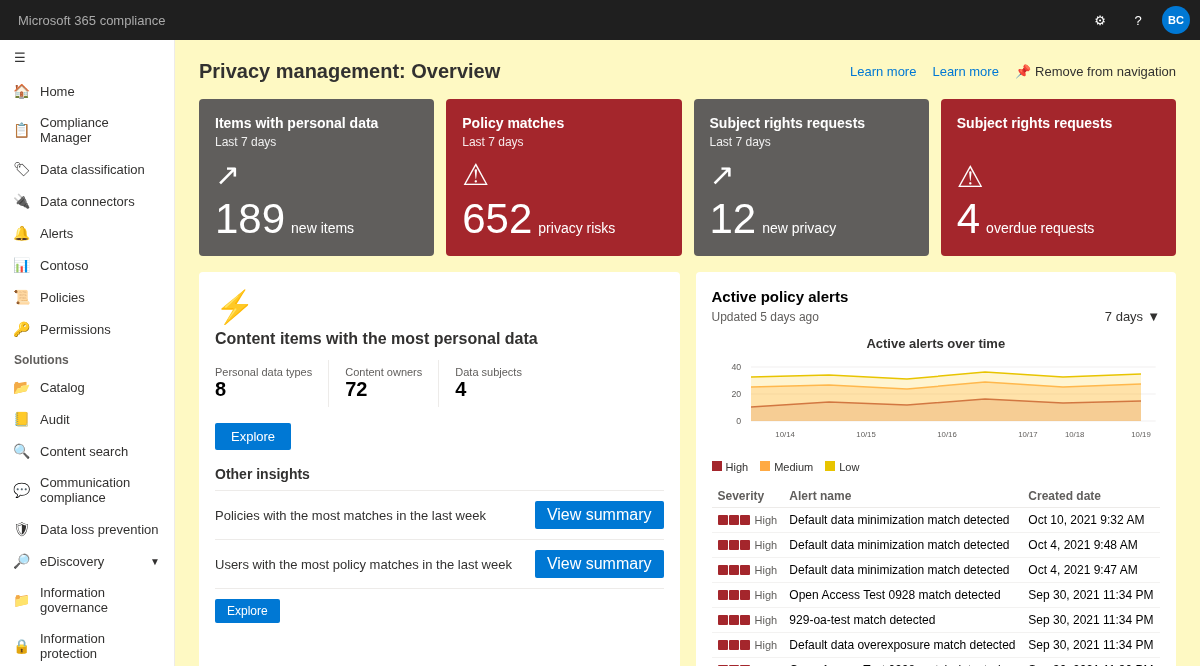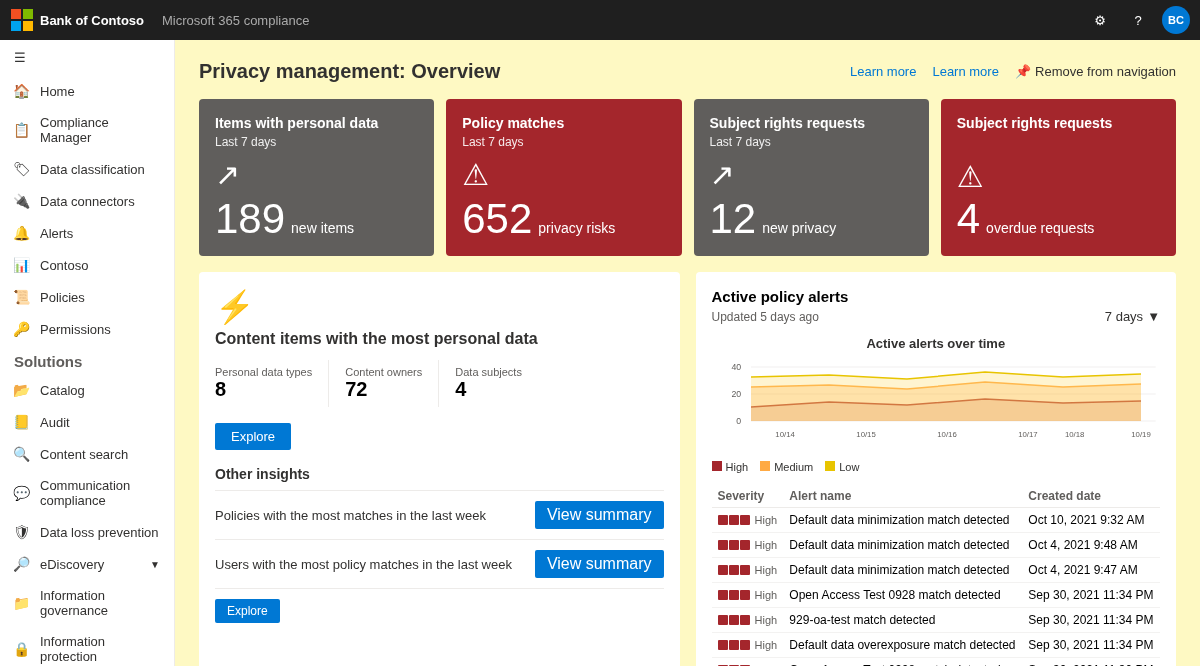--- a/index.html
+++ b/index.html
@@ -13,21 +13,21 @@
     .topbar-icon { width: 28px; height: 28px; display: flex; align-items: center; justify-content: center; color: white; cursor: pointer; }
 
     
     .main-layout { display: flex; flex: 1; overflow: hidden; }
 
     
     .sidebar { width: 175px; background: white; border-right: 1px solid #edebe9; display: flex; flex-direction: column; overflow-y: auto; flex-shrink: 0; }
     .sidebar-hamburger { padding: 10px 14px; cursor: pointer; color: #333; }
     .sidebar-item { display: flex; align-items: center; gap: 10px; padding: 8px 14px; cursor: pointer; color: #323130; font-size: 13px; }
     .sidebar-item .icon { width: 16px; height: 16px; display: flex; align-items: center; justify-content: center; font-size: 14px; flex-shrink: 0; }
-    .sidebar-section { padding: 8px 14px 4px; font-size: 15px; font-weight: 600; color: #605e5c; text-transform: none; }
+    .sidebar-section { padding: 8px 14px 4px; font-size: 12px; font-weight: 600; color: #605e5c; text-transform: none; }
     .sidebar-expand { margin-left: auto; font-size: 10px; }
 
     
     .content { flex: 1; overflow-y: auto; padding: 20px 24px; background: #fef9c3; }
     .page-header { display: flex; align-items: center; justify-content: space-between; margin-bottom: 16px; }
     .page-title { font-size: 20px; font-weight: 600; color: #323130; }
     .page-actions { display: flex; align-items: center; gap: 16px; font-size: 13px; color: #0078d4; cursor: pointer; text-align: right; }
 
     
     .summary-cards { display: grid; grid-template-columns: repeat(4, 1fr); gap: 12px; margin-bottom: 16px; }
@@ -83,29 +83,20 @@
     .severity-badge { width: 10px; height: 10px; background: #a4262c; border-radius: 1px; }
     .severity-label { font-size: 11px; color: #605e5c; margin-left: 3px; }
 
     
     .chart-svg { width: 100%; height: 90px; }
   </style>
 </head>
 <body>
 
 <div class="topbar">
-  <div class="topbar-logo">
-    <svg class="topbar-logo-icon" viewBox="0 0 24 24">
-      <rect x="1" y="1" width="10" height="10" fill="#f25022"></rect>
-      <rect x="13" y="1" width="10" height="10" fill="#7fba00"></rect>
-      <rect x="1" y="13" width="10" height="10" fill="#00a4ef"></rect>
-      <rect x="13" y="13" width="10" height="10" fill="#ffb900"></rect>
-    </svg>
-    <span>Bank of Contoso</span>
-  </div>
   <span style="color:#aaa; font-size:13px; margin-left:8px;">Microsoft 365 compliance</span>
   <div class="topbar-spacer"></div>
   <div class="topbar-icon">⚙</div>
   <div class="topbar-icon">?</div>
   <div class="topbar-icon" style="background:#0078d4; border-radius:50%; font-size:11px; font-weight:600;">BC</div>
 </div>
 
 <div class="main-layout">
 
   <div class="sidebar">

